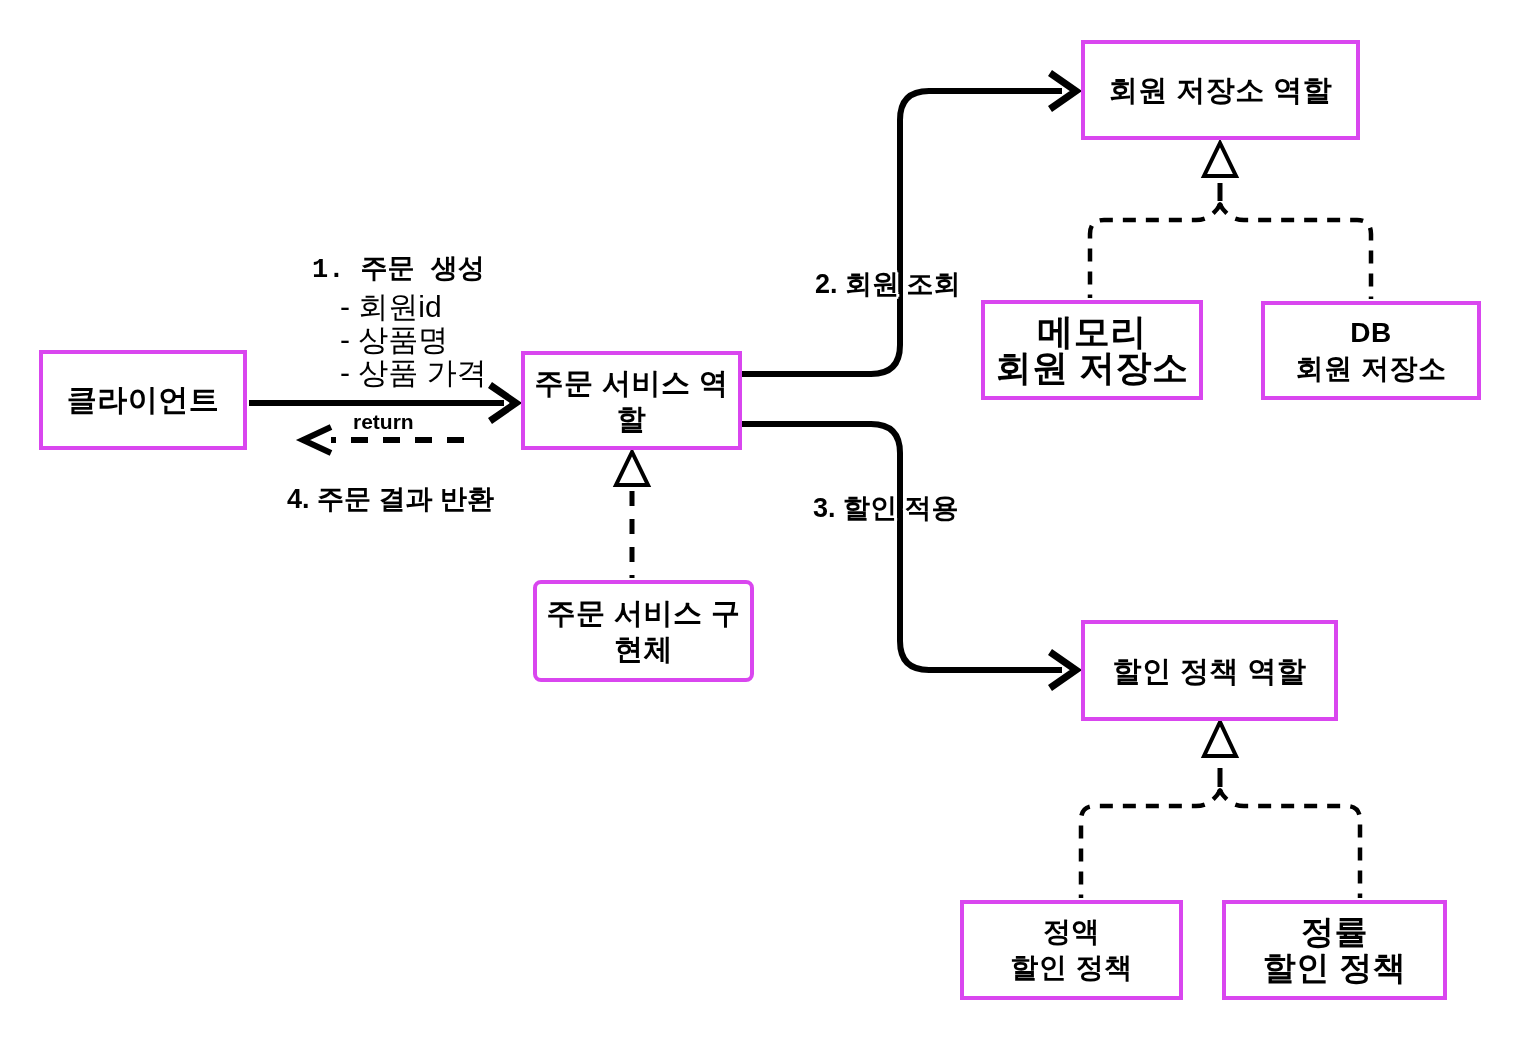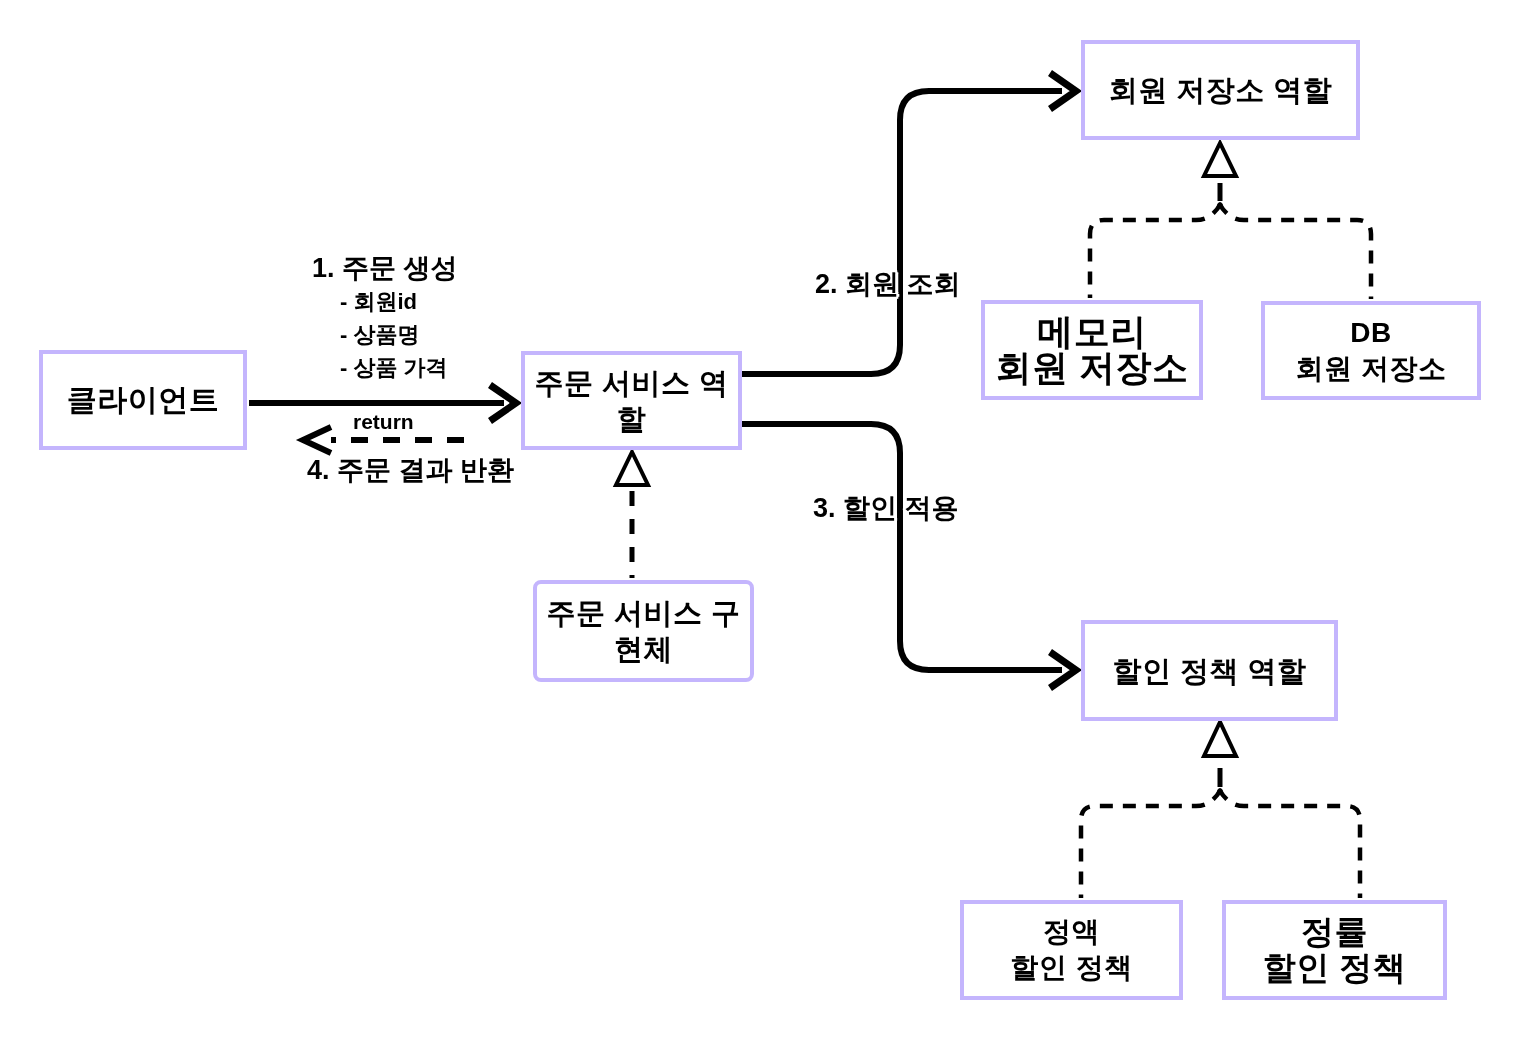--- a/index.html
+++ b/index.html
@@ -8,39 +8,39 @@
     width:1522px;height:1042px;
     background:#ffffff;
     font-family:"Liberation Sans", sans-serif;
     color:#000;
     overflow:hidden;
   }
   .layer{position:absolute;left:0;top:0;width:1522px;height:1042px;}
   .box{
     position:absolute;
     box-sizing:border-box;
-    border:4px solid #c4b5fd;
+    border:4px solid #d946ef;
     background:#fff;
     display:flex;
     flex-direction:column;
     align-items:center;
     justify-content:center;
     text-align:center;
     font-weight:bold;
     font-size:29px;
     line-height:36px;
     letter-spacing:0.5px;
   }
   .lbl{
     position:absolute;
     white-space:nowrap;
     font-size:27px;
     font-weight:bold;
   }
-  .lbl.small{font-size:22px;font-weight:bold;}
+  .lbl.small{font-size:30px;font-weight:normal;}
   .lbl.tiny{font-size:21px;font-weight:bold;}
   .halo{
     text-shadow:
       3px 0 0 #fff,-3px 0 0 #fff,0 3px 0 #fff,0 -3px 0 #fff,
       2px 2px 0 #fff,-2px 2px 0 #fff,2px -2px 0 #fff,-2px -2px 0 #fff;
   }
 </style>
 </head>
 <body>
 
@@ -107,26 +107,26 @@
   <div class="box" style="left:960px;top:900px;width:223px;height:100px;font-size:28px;">
     <span>정액</span>
     <span>할인 정책</span>
   </div>
 
   <div class="box" style="left:1222px;top:900px;width:225px;height:100px;font-size:33px;">
     <span>정률</span>
     <span>할인 정책</span>
   </div>
 
-  <div class="lbl" style="left:312px;top:250px;">1. 주문 생성</div>
+  <div class="lbl" style="left:312px;top:250px;font-family:Liberation Mono, monospace;">1. 주문 생성</div>
   <div class="lbl small" style="left:340px;top:287px;">- 회원id</div>
   <div class="lbl small" style="left:340px;top:320px;">- 상품명</div>
   <div class="lbl small" style="left:340px;top:353px;">- 상품 가격</div>
 
   <div class="lbl tiny" style="left:353px;top:410px;">return</div>
 
-  <div class="lbl" style="left:287px;top:452px;margin-left:20px;">4. 주문 결과 반환</div>
+  <div class="lbl" style="left:287px;top:481px;">4. 주문 결과 반환</div>
 
   <div class="lbl halo" style="left:815px;top:266px;">2. 회원 조회</div>
 
   <div class="lbl halo" style="left:813px;top:490px;">3. 할인 적용</div>
 
 </div>
 
 </body></html>

